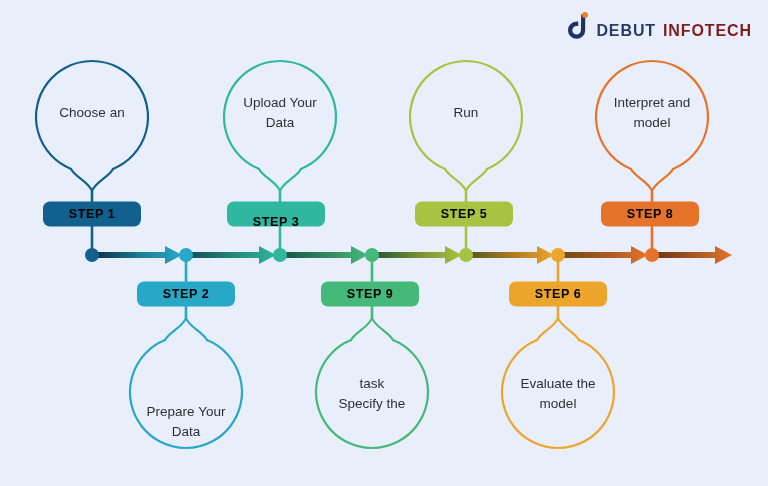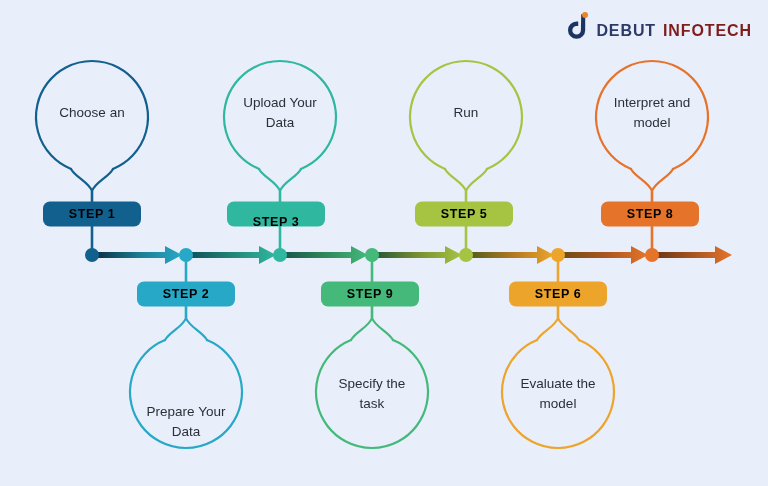--- a/index.html
+++ b/index.html
@@ -163,22 +163,22 @@
         <div>Prepare Your</div>
         <div>Data</div>
       </div>
       <div class="badge-text" style="left: 186px; top: 294px;">STEP 2</div>
       <div class="balloon-text" style="left: 280px; top: 113px; text-align: center;">
         <div>Upload Your</div>
         <div>Data</div>
       </div>
       <div class="badge-text" style="left: 276px; top: 222px;">STEP 3</div>
       <div class="balloon-text" style="left: 372px; top: 394px;">
+        <div>task</div>
         <div>Specify the</div>
-        <div>task</div>
       </div>
       <div class="badge-text" style="left: 370px; top: 294px;">STEP 9</div>
       <div class="balloon-text" style="left: 466px; top: 113px;">
         <div>Run</div>
       </div>
       <div class="badge-text" style="left: 464px; top: 214px;">STEP 5</div>
       <div class="balloon-text" style="left: 558px; top: 394px;">
         <div>Evaluate the</div>
         <div>model</div>
       </div>

